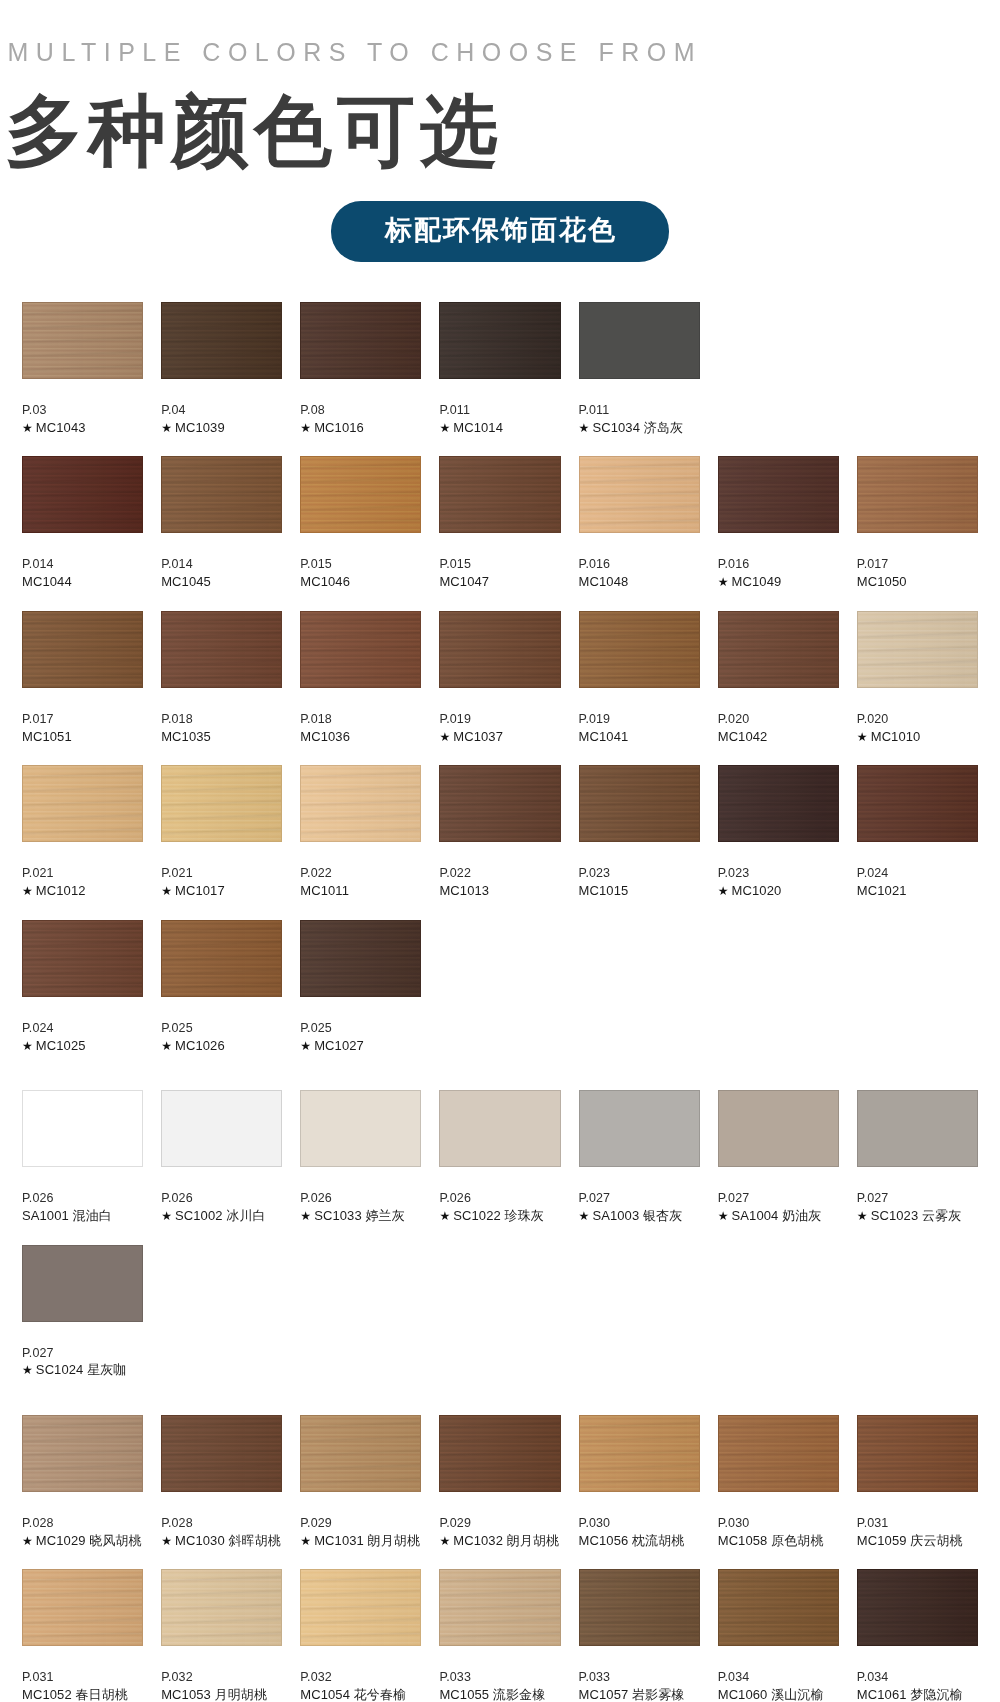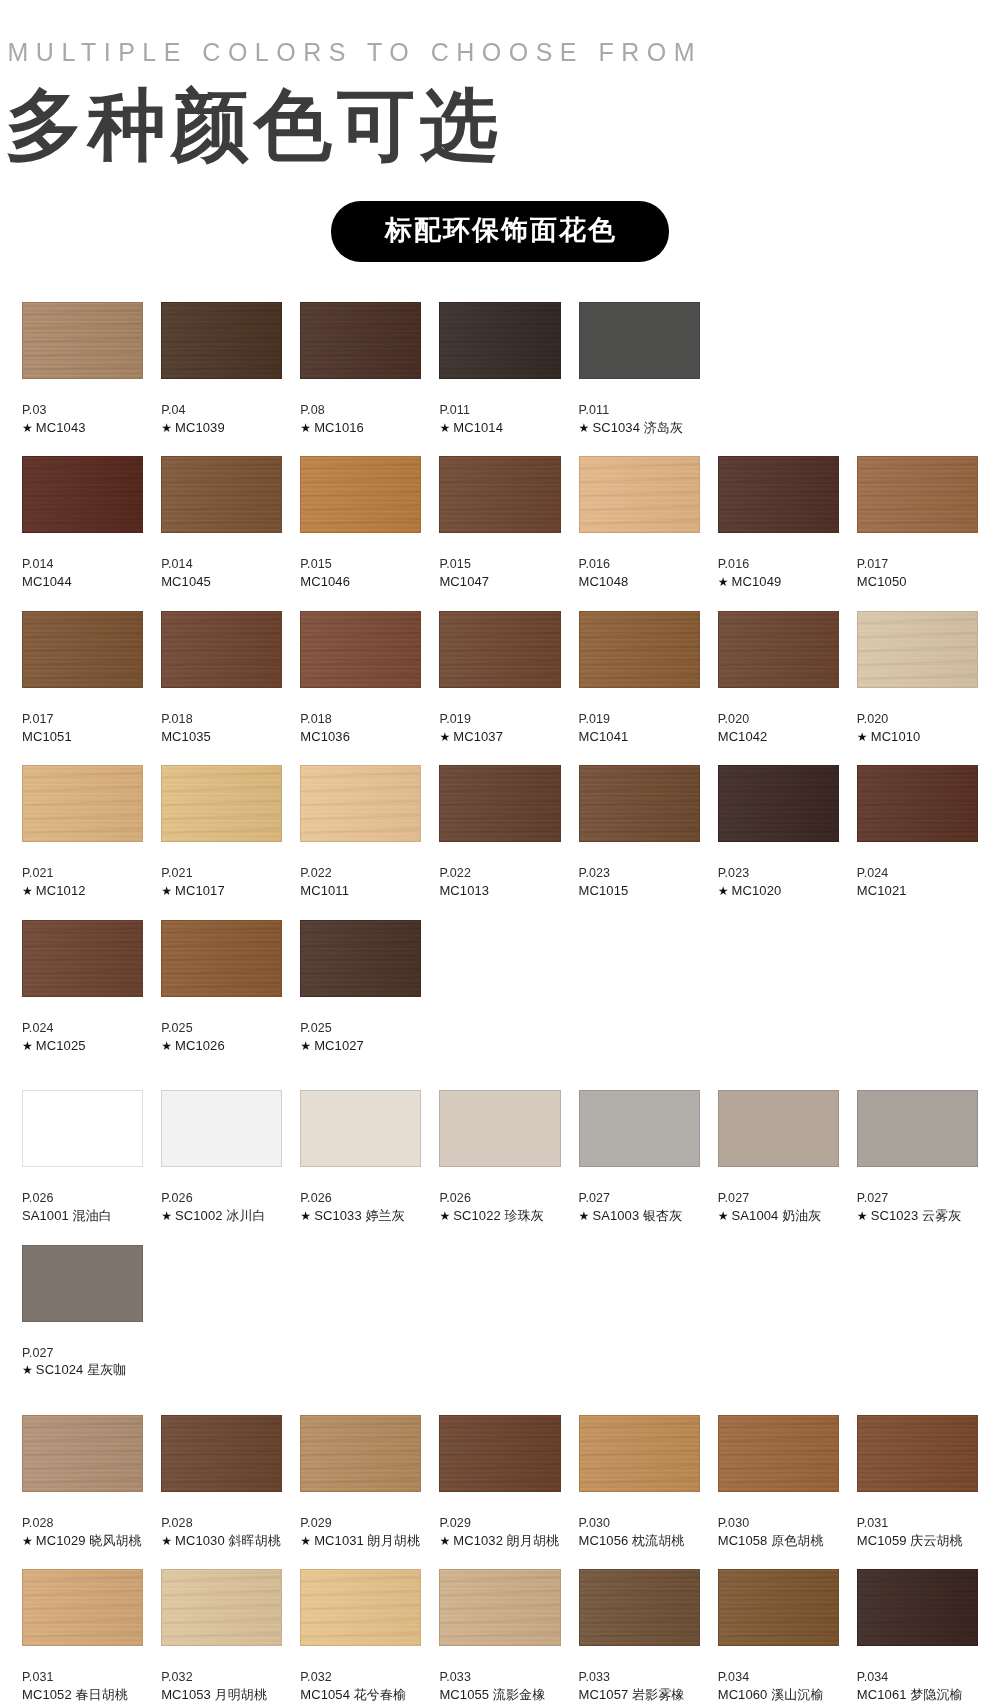--- a/index.html
+++ b/index.html
@@ -22,25 +22,25 @@
     text-indent: 7.5px;
   }
   .main-title {
     margin-top: 24px;
     font-size: 78px;
     font-weight: 900;
     color: #3c3c3c;
     letter-spacing: 5px;
     line-height: 1.05;
     text-indent: 5px;
-    font-family: Liberation Mono, monospace;
+    font-family: Liberation Sans, sans-serif;
   }
   .badge-wrap { margin-top: 28px; display: flex; justify-content: center; }
   .badge {
-    background: #000000;
+    background: #0c4a6e;
     color: #ffffff;
     font-size: 27px;
     font-weight: 700;
     letter-spacing: 2px;
     text-indent: 2px;
     padding: 12px 52px 14px 52px;
     border-radius: 30px;
     display: inline-block;
     line-height: 1.3;
   }

